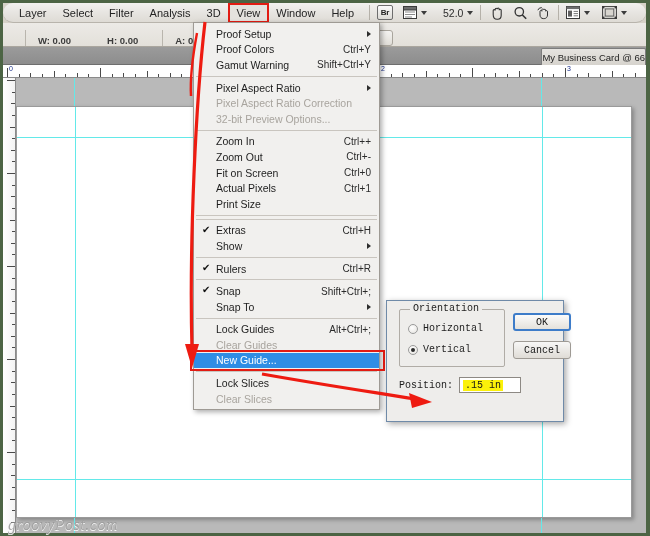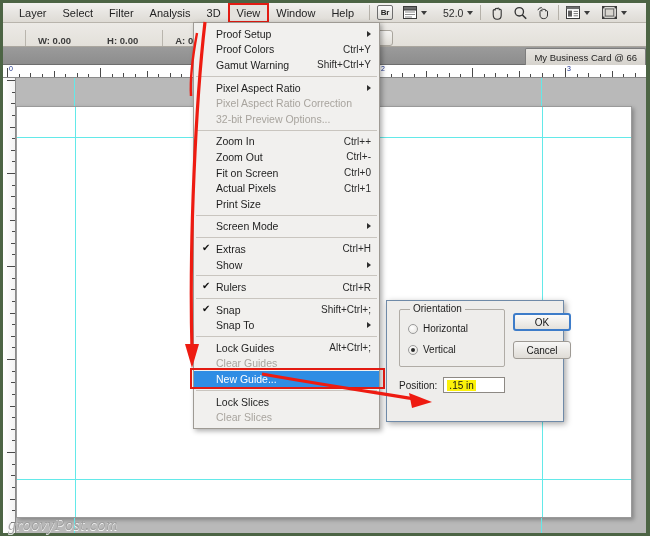--- a/index.html
+++ b/index.html
@@ -23,21 +23,21 @@
   .frame-left   { position:absolute; left:0; top:0; width:3px; height:536px; background:#4c6444; }
   .frame-right  { position:absolute; right:0; top:0; width:4px; height:536px; background:#4c6444; }
   .frame-bottom { position:absolute; left:0; bottom:0; width:650px; height:4px; background:#4c6444; }
 
   
   .menubar {
     position: absolute; left: 3px; top: 3px;
     width: 643px; height: 20px;
     background: linear-gradient(to bottom,#f2f1ef 0%,#e7e5e1 50%,#dedbd5 100%);
     border-bottom: 1px solid #b8b4ac;
-    display: flex; align-items: center;
+    display: flex; align-items: center; border-radius: 10px;
   }
   .menu-item {
     font-size: 11px; color: #242424;
     padding: 2px 8px; line-height: 14px;
     white-space: nowrap;
   }
   .menu-item.sel {
     background: #e4e2de;
     outline: 2px solid #e21b12;
     outline-offset: -1px;
@@ -76,21 +76,21 @@
 
   
   .tabstrip {
     position:absolute; left:3px; top:47px;
     width:643px; height:18px;
     background:linear-gradient(to bottom,#9b9b9b,#8d8d8d);
     border-bottom:1px solid #6e6e6e;
   }
   .doctab {
     position:absolute; right:0px; top:1px;
-    height:17px; padding:0 8px;
+    height:17px; padding:0 0;
     background:linear-gradient(to bottom,#e6e4e0,#d6d3cd);
     border:1px solid #7d7d7d; border-bottom:none;
     border-top-left-radius:2px; border-top-right-radius:2px;
     font-size:9.5px; color:#1e1e1e;
     display:flex; align-items:center;
     white-space:nowrap; overflow:hidden;
   }
 
   
   .ruler-h {
@@ -183,21 +183,21 @@
     font-size:10.5px; color:#10253e;
   }
   .dlg-title span { flex:1; }
   .dlg-close {
     width:22px; height:14px;
     background:linear-gradient(to bottom,#ef8d8d,#cf3b3b);
     border:1px solid #8f2020; border-radius:2px;
     color:#fff; font-size:9px; font-weight:bold;
     display:flex; align-items:center; justify-content:center;
   }
-  .dlg-body { position:relative; padding:8px 9px; }
+  .dlg-body { position:relative; padding:8px 9px;font-family:Liberation Mono, monospace; }
   .fieldset {
     position:absolute; left:12px; top:8px;
     width:106px; height:58px;
     border:1px solid #b0aca6;
     border-radius:2px;
   }
   .legend {
     position:absolute; left:10px; top:-7px;
     background:#eeedeb; padding:0 3px;
     font-size:10px; color:#1d1d1d;
@@ -536,24 +536,20 @@
           <span class="dd-shortcut">Ctrl+0</span>
         </div>
         <div class="dd-row">
           <span class="dd-label">Actual Pixels</span>
           <span class="dd-shortcut">Ctrl+1</span>
         </div>
         <div class="dd-row">
           <span class="dd-label">Print Size</span>
         </div>
         <div class="dd-sep"></div>
-        <div class="dd-row">
-          <span class="dd-label">Screen Mode</span>
-          <span class="dd-arrow"></span>
-        </div>
         <div class="dd-sep"></div>
         <div class="dd-row">
           <span class="dd-check">✔</span>
           <span class="dd-label">Extras</span>
           <span class="dd-shortcut">Ctrl+H</span>
         </div>
         <div class="dd-row">
           <span class="dd-label">Show</span>
           <span class="dd-arrow"></span>
         </div>

